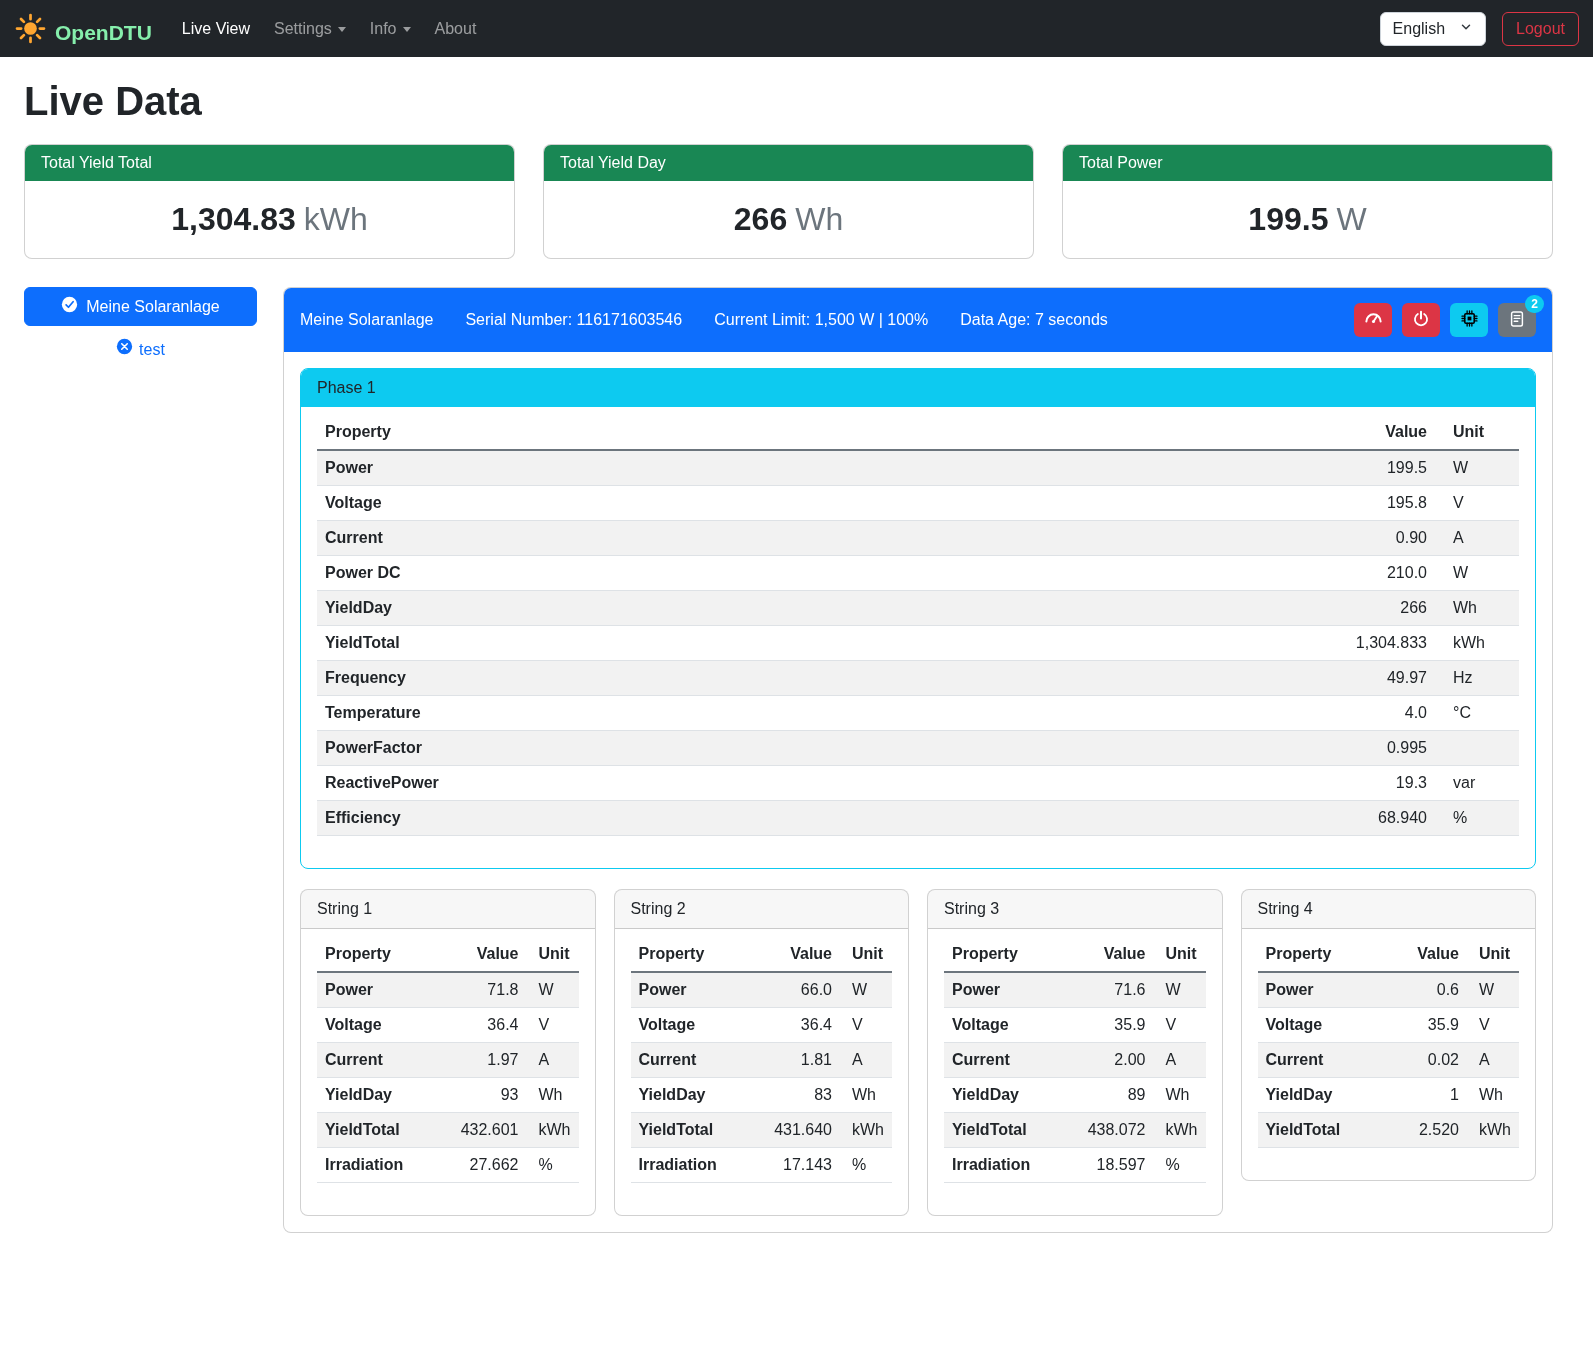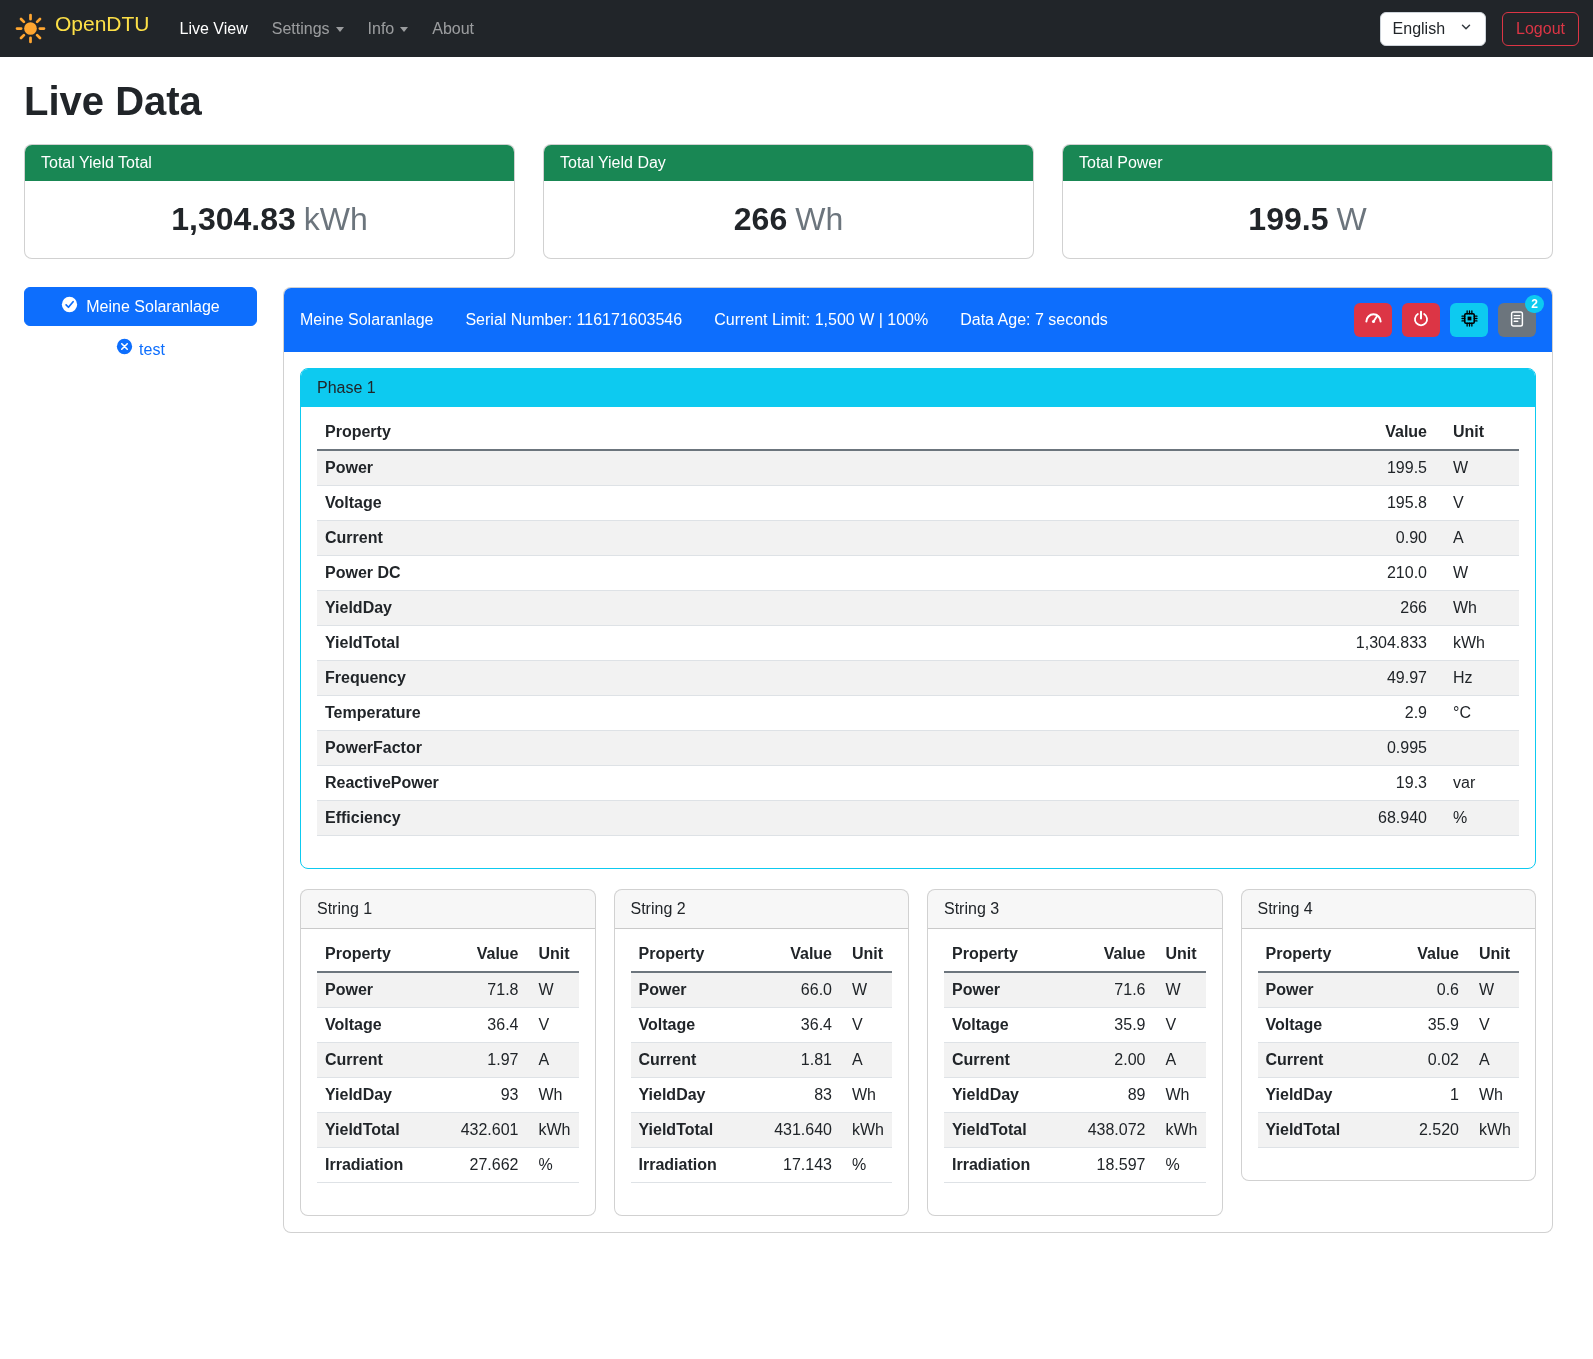--- a/index.html
+++ b/index.html
@@ -18,25 +18,25 @@
   
   .navbar {
     background: #212529;
     height: 57px;
     display: flex;
     align-items: center;
     padding: 0 14px;
   }
   .brand {
     display: flex;
-    align-items: flex-start;
+    align-items: flex-end;
     gap: 8px;
-    color: #fde047;
+    color: #86efac;
     font-size: 21px;
-    font-weight: 400;
+    font-weight: 700;
     margin-right: 18px;
   }
   .brand-icon { display: flex; align-items: center; }
   .nav-links { display: flex; align-items: flex-end; }
   .nav-link {
     color: rgba(255,255,255,.55);
     padding: 8px 12px;
     font-size: 16px;
     display: inline-flex;
     align-items: center;
@@ -402,21 +402,21 @@
                     <td class="val">1,304.833</td>
                     <td class="unit">kWh</td>
                   </tr>
                   <tr>
                     <th>Frequency</th>
                     <td class="val">49.97</td>
                     <td class="unit">Hz</td>
                   </tr>
                   <tr>
                     <th>Temperature</th>
-                    <td class="val">2.9</td>
+                    <td class="val">4.0</td>
                     <td class="unit">°C</td>
                   </tr>
                   <tr>
                     <th>PowerFactor</th>
                     <td class="val">0.995</td>
                     <td class="unit"></td>
                   </tr>
                   <tr>
                     <th>ReactivePower</th>
                     <td class="val">19.3</td>

